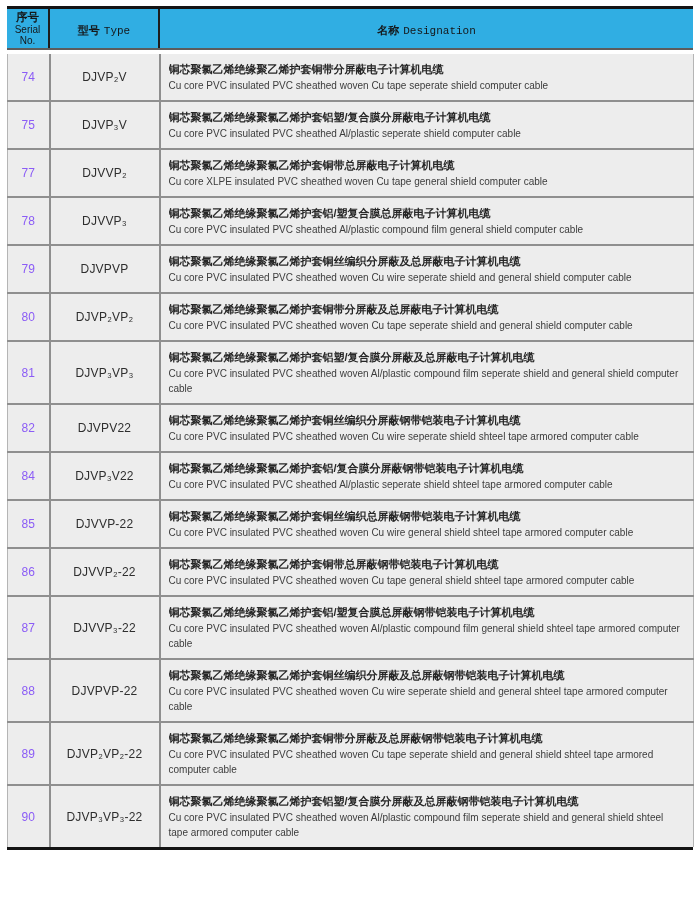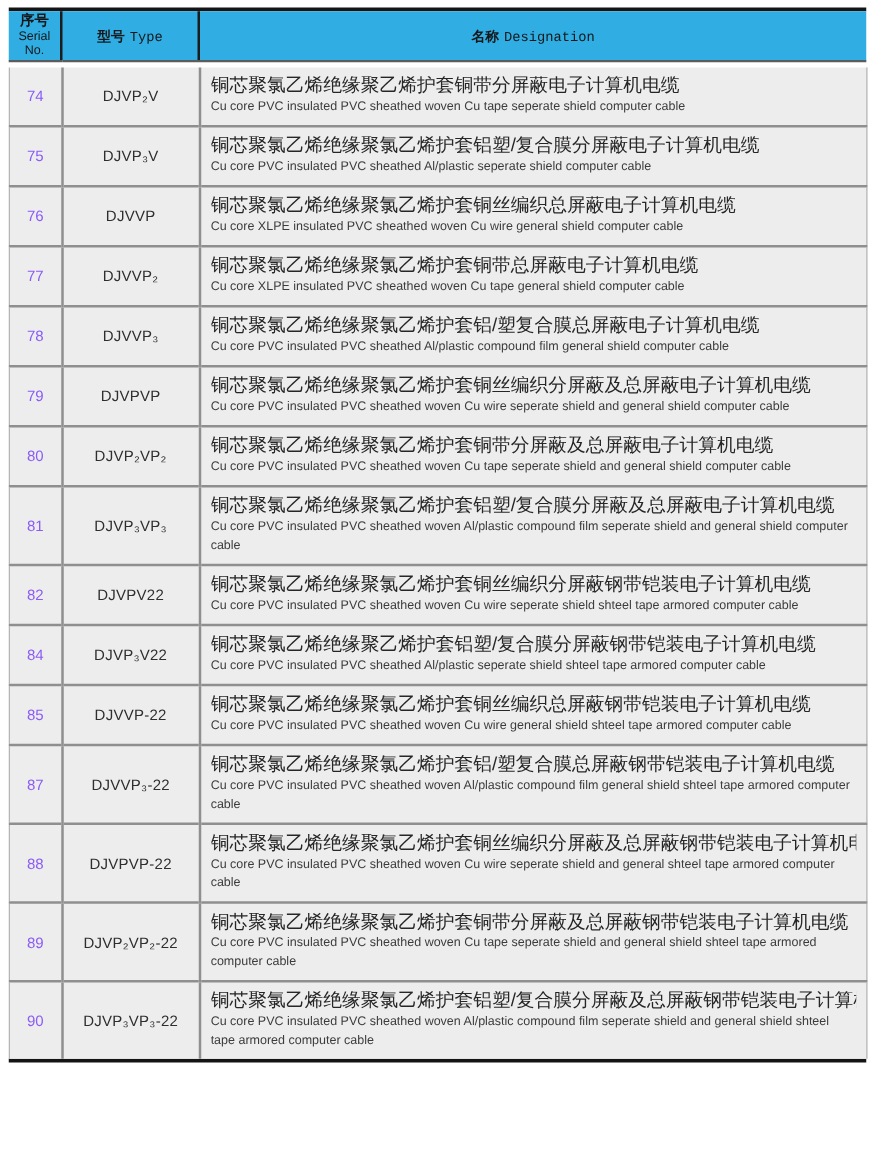--- a/index.html
+++ b/index.html
@@ -75,22 +75,22 @@
   }
   td.c-type{
     text-align:center;
     font-size:12px;
     color:#2e2e2e;
     letter-spacing:.2px;
     margin-left:12px;
   }
   td.c-name{min-height:46px;}
   .zh{
-    font-weight:normal;
-    font-size:15px;
+    font-weight:bold;
+    font-size:11px;
     line-height:16px;
     color:var(--zh-text);
     white-space:nowrap;
     overflow:hidden;
   }
   .en{
     font-size:10px;
     line-height:15px;
     color:var(--en-text);
     margin-top:1px;
@@ -145,28 +145,20 @@
 
   <tr>
     <td class="c-serial">75</td>
     <td class="c-type">DJVP₃V</td>
     <td class="c-name">
       <div class="zh">铜芯聚氯乙烯绝缘聚氯乙烯护套铝塑/复合膜分屏蔽电子计算机电缆</div>
       <div class="en">Cu core PVC insulated PVC sheathed Al/plastic seperate shield computer cable</div>
     </td>
   </tr>
 
-  <tr>
-    <td class="c-serial">76</td>
-    <td class="c-type">DJVVP</td>
-    <td class="c-name">
-      <div class="zh">铜芯聚氯乙烯绝缘聚氯乙烯护套铜丝编织总屏蔽电子计算机电缆</div>
-      <div class="en">Cu core XLPE insulated PVC sheathed woven Cu wire general shield computer cable</div>
-    </td>
-  </tr>
 
   <tr>
     <td class="c-serial">77</td>
     <td class="c-type">DJVVP₂</td>
     <td class="c-name">
       <div class="zh">铜芯聚氯乙烯绝缘聚氯乙烯护套铜带总屏蔽电子计算机电缆</div>
       <div class="en">Cu core XLPE insulated PVC sheathed woven Cu tape general shield computer cable</div>
     </td>
   </tr>
 
@@ -213,34 +205,42 @@
       <div class="zh">铜芯聚氯乙烯绝缘聚氯乙烯护套铜丝编织分屏蔽钢带铠装电子计算机电缆</div>
       <div class="en">Cu core PVC insulated PVC sheathed woven Cu wire seperate shield shteel tape armored computer cable</div>
     </td>
   </tr>
 
 
   <tr>
     <td class="c-serial">84</td>
     <td class="c-type">DJVP₃V22</td>
     <td class="c-name">
-      <div class="zh">铜芯聚氯乙烯绝缘聚乙烯护套铝塑/复合膜分屏蔽钢带铠装电子计算机电缆</div>
+      <div class="zh">铜芯聚氯乙烯绝缘聚氯乙烯护套铝/复合膜分屏蔽钢带铠装电子计算机电缆</div>
       <div class="en">Cu core PVC insulated PVC sheathed Al/plastic seperate shield shteel tape armored computer cable</div>
     </td>
   </tr>
 
   <tr>
     <td class="c-serial">85</td>
     <td class="c-type">DJVVP-22</td>
     <td class="c-name">
       <div class="zh">铜芯聚氯乙烯绝缘聚氯乙烯护套铜丝编织总屏蔽钢带铠装电子计算机电缆</div>
       <div class="en">Cu core PVC insulated PVC sheathed woven Cu wire general shield shteel tape armored computer cable</div>
     </td>
   </tr>
 
+  <tr>
+    <td class="c-serial">86</td>
+    <td class="c-type">DJVVP₂-22</td>
+    <td class="c-name">
+      <div class="zh">铜芯聚氯乙烯绝缘聚氯乙烯护套铜带总屏蔽钢带铠装电子计算机电缆</div>
+      <div class="en">Cu core PVC insulated PVC sheathed woven Cu tape general shield shteel tape armored computer cable</div>
+    </td>
+  </tr>
 
   <tr>
     <td class="c-serial">87</td>
     <td class="c-type">DJVVP₃-22</td>
     <td class="c-name">
       <div class="zh">铜芯聚氯乙烯绝缘聚氯乙烯护套铝/塑复合膜总屏蔽钢带铠装电子计算机电缆</div>
       <div class="en">Cu core PVC insulated PVC sheathed woven Al/plastic compound film general shield shteel tape armored computer cable</div>
     </td>
   </tr>
 

